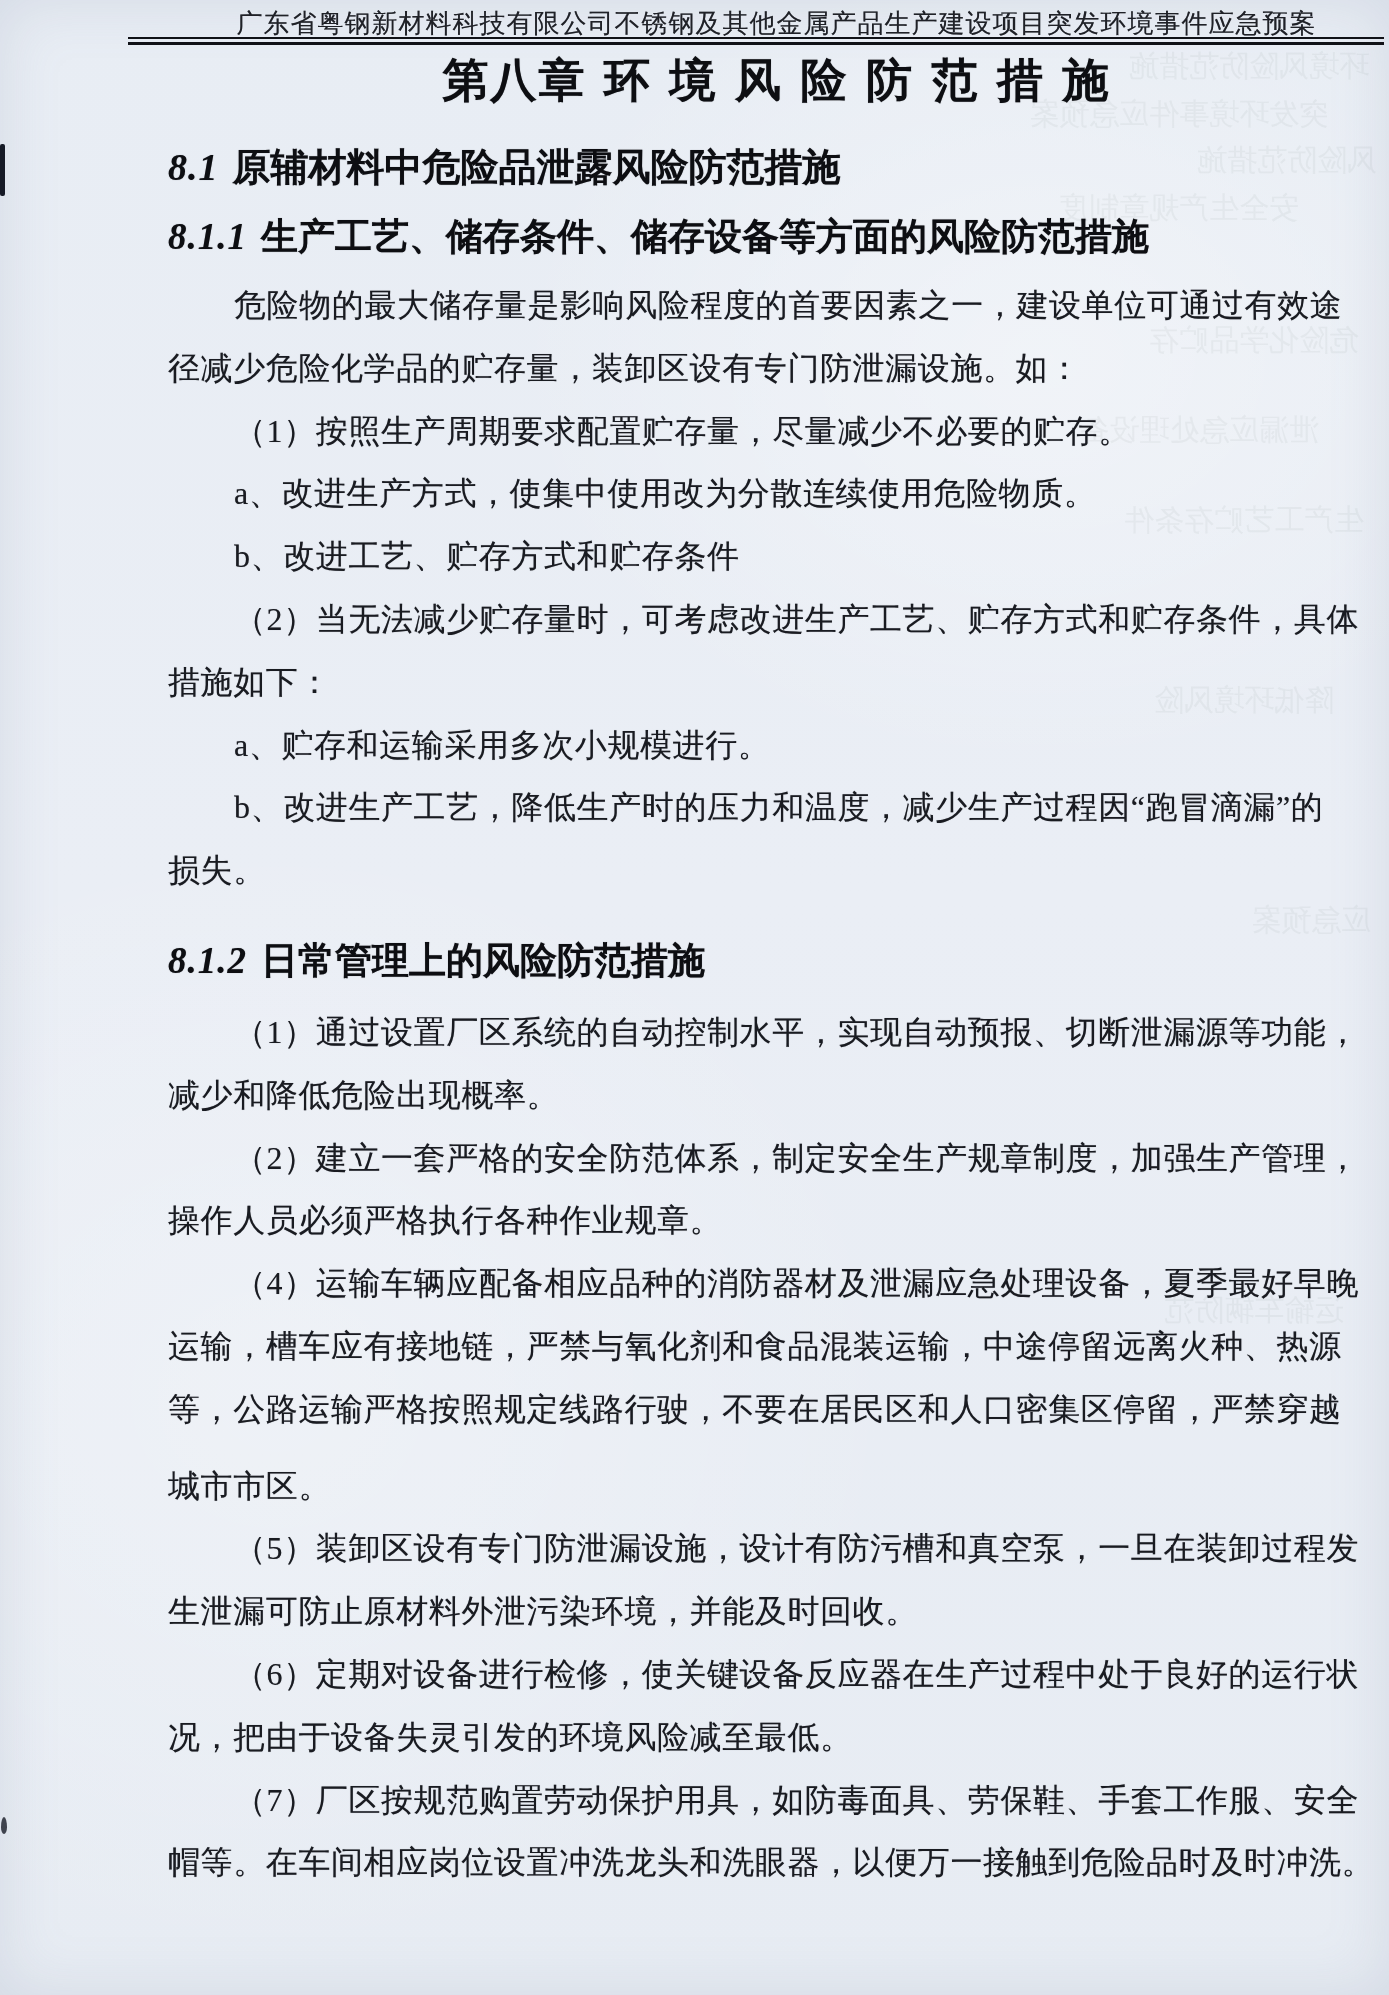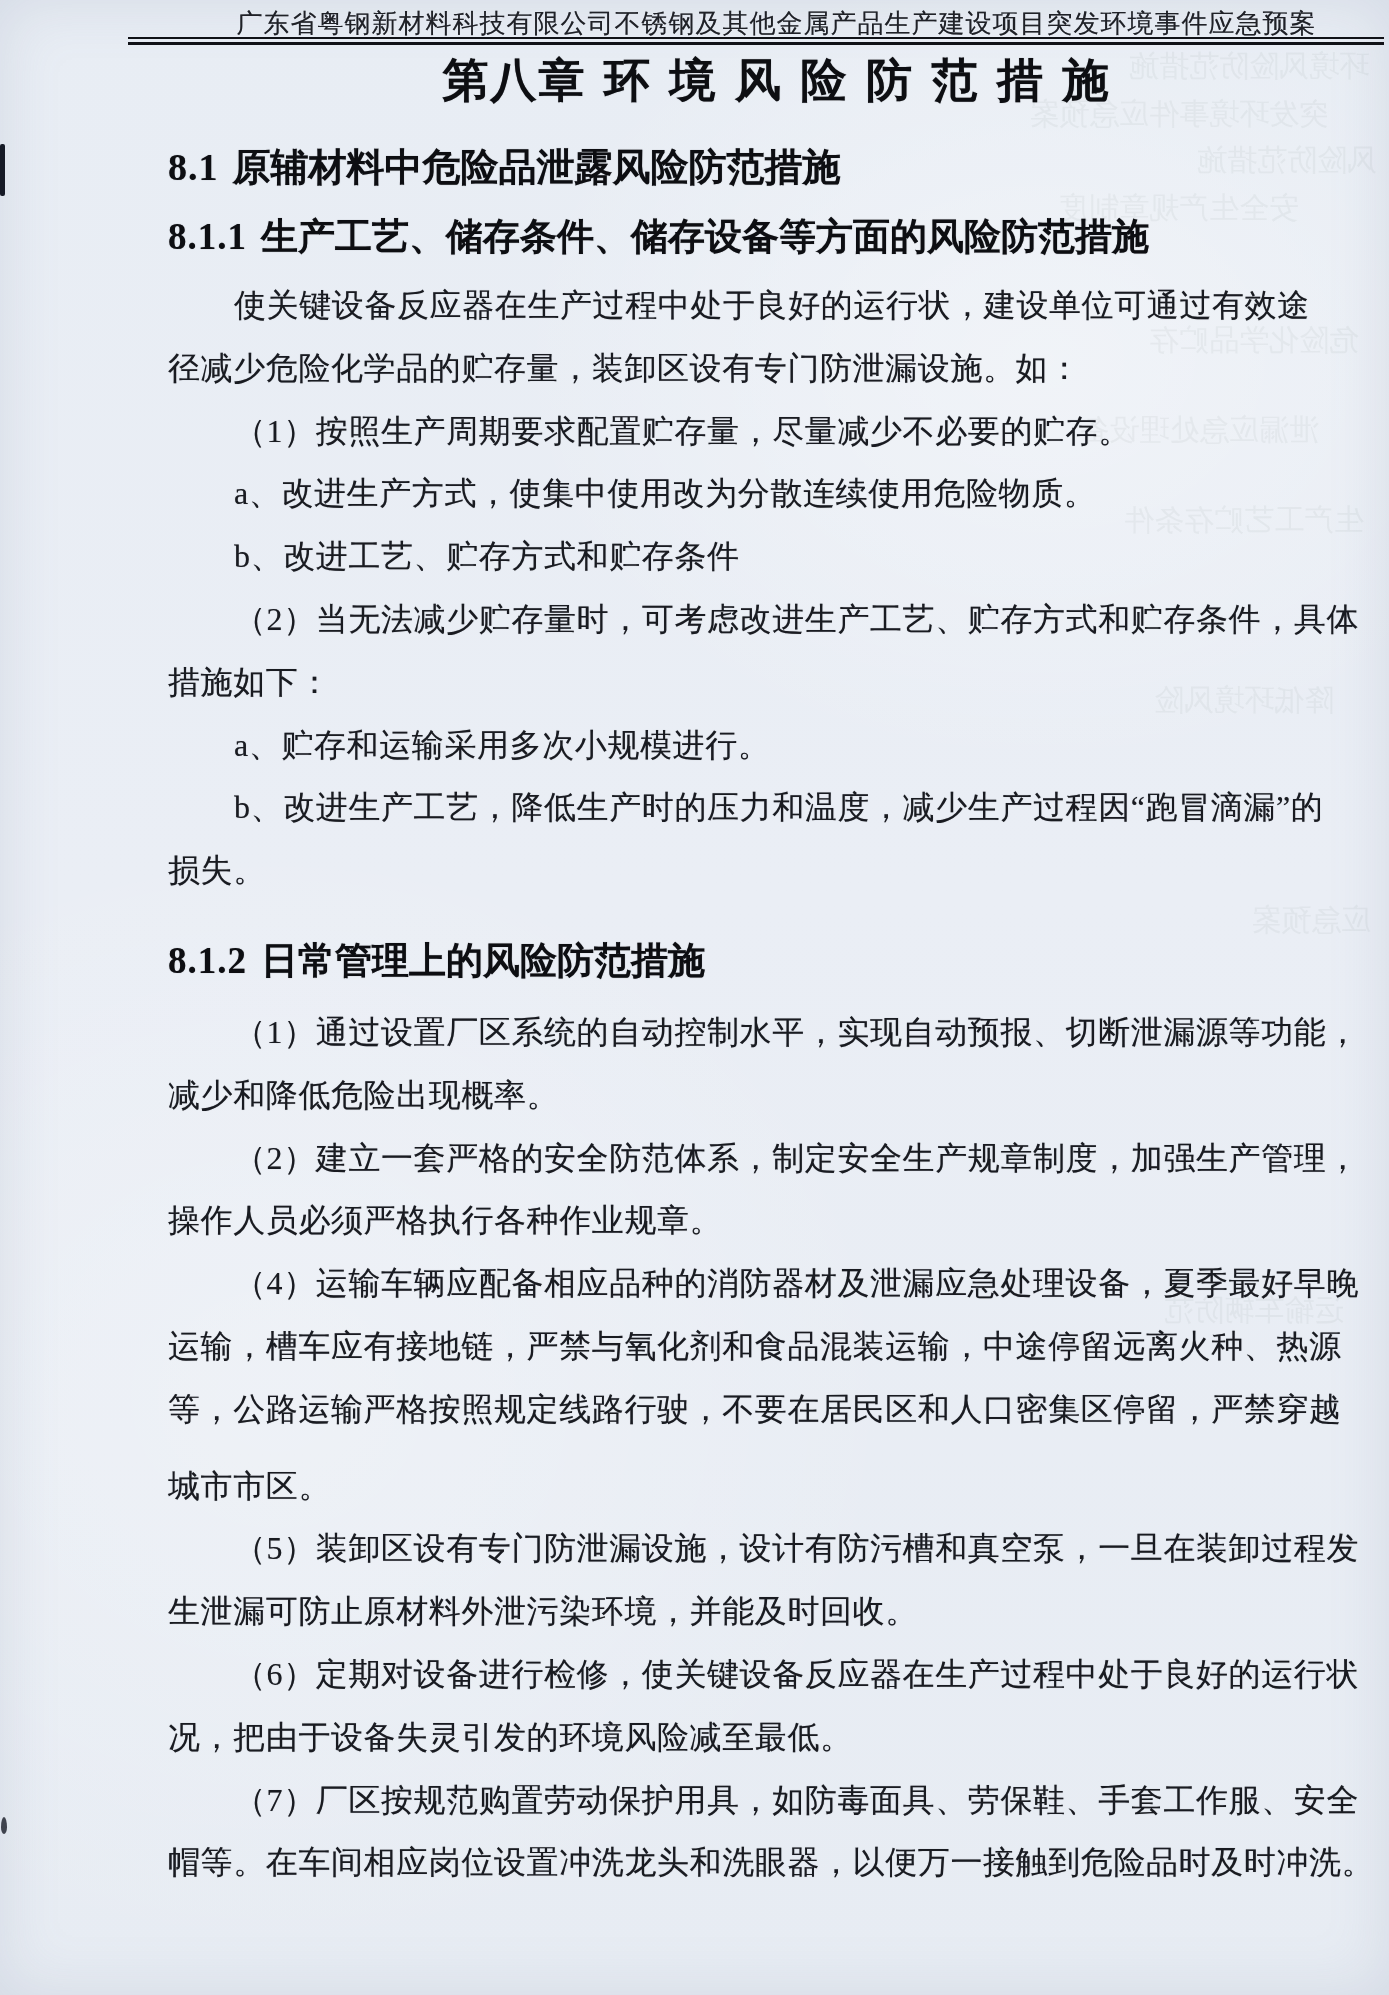--- a/index.html
+++ b/index.html
@@ -52,21 +52,21 @@
     white-space:nowrap;
   }
   
   .sec{
     margin:0;
     font-size:38px;line-height:46px;font-weight:700;
     color:#0d0e12;
     text-shadow:0 0 .8px rgba(13,14,18,.5);
     white-space:nowrap;
   }
-  .sec .sec-num{margin-right:14px;letter-spacing:1px;}
+  .sec .sec-num{margin-right:14px;letter-spacing:1px;font-style:italic;}
   .sec-81{margin-top:35px;}
   .sec-811{margin-top:24px;font-size:37px;}
   .sec-812{margin-top:36px;margin-bottom:17px;font-size:37px;}
   
   .body-block{margin-top:14px;}
   .bl{
     font-size:32px;line-height:62.8px;
     letter-spacing:.6px;
     color:#191b21;
     text-shadow:0 0 .7px rgba(25,27,33,.45);
@@ -124,21 +124,21 @@
 
     <h2 class="sec sec-81">
       <span class="sec-num">8.1</span><span>原辅材料中危险品泄露风险防范措施</span>
     </h2>
 
     <h2 class="sec sec-811">
       <span class="sec-num">8.1.1</span><span>生产工艺、储存条件、储存设备等方面的风险防范措施</span>
     </h2>
 
     <div class="body-block">
-      <div class="bl ind">使关键设备反应器在生产过程中处于良好的运行状，建设单位可通过有效途</div>
+      <div class="bl ind">危险物的最大储存量是影响风险程度的首要因素之一，建设单位可通过有效途</div>
       <div class="bl">径减少危险化学品的贮存量，装卸区设有专门防泄漏设施。如：</div>
       <div class="bl ind">（1）按照生产周期要求配置贮存量，尽量减少不必要的贮存。</div>
       <div class="bl ind">a、改进生产方式，使集中使用改为分散连续使用危险物质。</div>
       <div class="bl ind">b、改进工艺、贮存方式和贮存条件</div>
       <div class="bl ind">（2）当无法减少贮存量时，可考虑改进生产工艺、贮存方式和贮存条件，具体</div>
       <div class="bl">措施如下：</div>
       <div class="bl ind">a、贮存和运输采用多次小规模进行。</div>
       <div class="bl ind">b、改进生产工艺，降低生产时的压力和温度，减少生产过程因“跑冒滴漏”的</div>
       <div class="bl">损失。</div>
 

